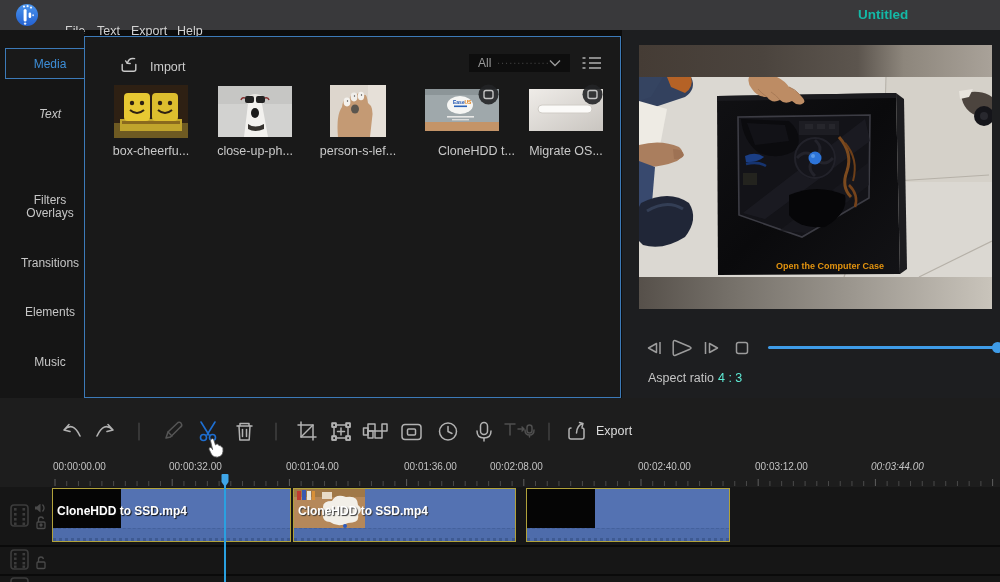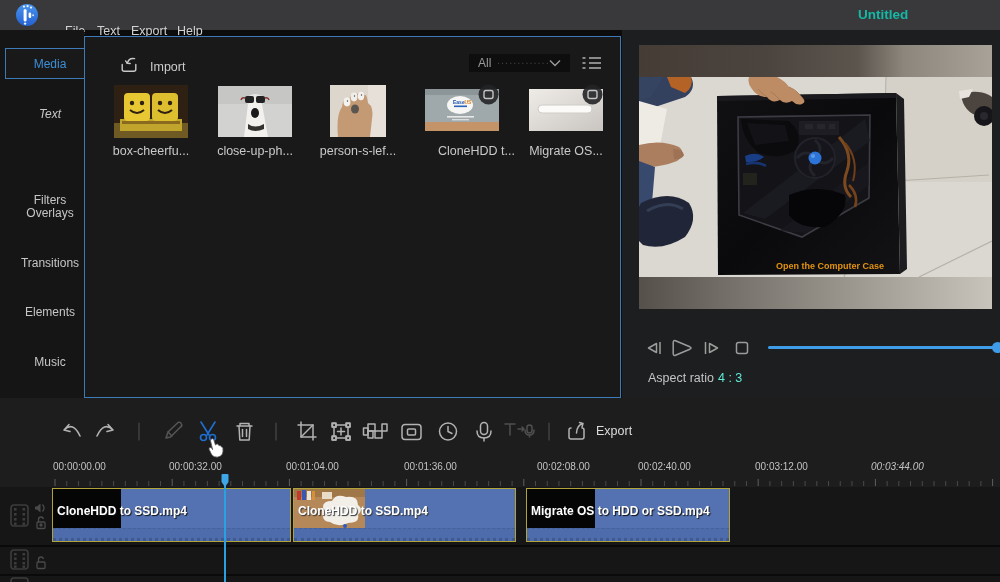--- a/index.html
+++ b/index.html
@@ -355,21 +355,21 @@
       <path d="M511 8 Q509 8 509 10 L509 17 Q509 19 511 19 L522 19 Q524 19 524 17 L524 10 Q524 8 522 8"></path>
       <path d="M516.5 13 Q517 5 523 3.5 M523 3.5 L519.5 2.5 M523 3.5 L522 7"></path>
     </g>
   </svg>
   <span class="abs" style="left:596px;top:424px;font-size:12.5px;color:#dcdcdc;">Export</span>
 
   <span class="ts" style="left:53px;">00:00:00.00</span>
   <span class="ts" style="left:169px;">00:00:32.00</span>
   <span class="ts" style="left:286px;">00:01:04.00</span>
   <span class="ts" style="left:404px;">00:01:36.00</span>
-  <span class="ts" style="left:537px;">00:02:08.00</span>
+  <span class="ts" style="left:490px;">00:02:08.00</span>
   <span class="ts" style="left:638px;">00:02:40.00</span>
   <span class="ts" style="left:755px;">00:03:12.00</span>
   <span class="ts" style="left:871px;font-style:italic;">00:03:44.00</span>
   <svg class="abs" style="left:0px;top:476px;" width="1000" height="12" viewBox="0 0 1000 12" id="ticks">
       <line x1="55" y1="3" x2="55" y2="10" stroke="#5e5e5e" stroke-width="1"></line>
       <line x1="66.72" y1="5" x2="66.72" y2="10" stroke="#4a4a4a" stroke-width="1"></line>
       <line x1="78.44" y1="5" x2="78.44" y2="10" stroke="#4a4a4a" stroke-width="1"></line>
       <line x1="90.16" y1="5" x2="90.16" y2="10" stroke="#4a4a4a" stroke-width="1"></line>
       <line x1="101.88" y1="5" x2="101.88" y2="10" stroke="#4a4a4a" stroke-width="1"></line>
       <line x1="113.6" y1="5" x2="113.6" y2="10" stroke="#4a4a4a" stroke-width="1"></line>
@@ -513,21 +513,20 @@
       <rect x="18" y="2" width="3" height="9" fill="#d89038"></rect>
     <rect x="28" y="3" width="10" height="7" fill="#e8dbc8"></rect>
     <path d="M30 22 Q26 12 38 12 Q42 4 52 8 Q64 6 64 16 Q70 20 64 26 Q66 34 54 34 Q44 39 36 33 Q26 32 30 22 Z" fill="#f2efe8"></path>
     <circle cx="51" cy="37" r="2" fill="#2a5ac0"></circle>
   </svg>
   <div class="abs" style="left:294px;top:528px;width:221px;height:13px;background:#4e6cab;border-top:1px dashed #44619c;border-bottom:3px dotted #3e5a92;"></div>
   <div class="abs" style="left:298px;top:504px;font-size:12px;font-weight:bold;color:#fff;text-shadow:1px 1px 1px #333;">CloneHDD to SSD.mp4</div>
   <div class="abs" style="left:526px;top:488px;width:204px;height:54px;background:#5472b2;border:1px solid #b1a23a;"></div>
   <div class="abs" style="left:527px;top:489px;width:68px;height:39px;background:#050505;"></div>
   <div class="abs" style="left:527px;top:528px;width:202px;height:13px;background:#4e6cab;border-top:1px dashed #44619c;border-bottom:3px dotted #3e5a92;"></div>
-  <div class="abs" style="left:531px;top:504px;font-size:12px;font-weight:bold;color:#fff;text-shadow:1px 1px 1px #111;">Migrate OS to HDD or SSD.mp4</div>
 
   <div class="abs" style="left:224px;top:480px;width:1.5px;height:102px;background:#2aa0e0;"></div>
   <svg class="abs" style="left:220px;top:474px;" width="10" height="14" viewBox="0 0 10 14">
     <path d="M1.5 1 Q1.5 0 2.5 0 L7.5 0 Q8.5 0 8.5 1 L8.5 8 L5 13 L1.5 8 Z" fill="#3fa6e8"></path>
   </svg>
 
   <svg class="abs" style="left:205px;top:438px;" width="19" height="21" viewBox="0 0 21 23">
     <path d="M6.8 1.2 Q8.6 0 9.6 1.6 L11.6 7.6 L12.4 6.9 Q13.8 5.9 14.8 7.3 L15.6 8.4 Q16.9 7.7 17.8 9 L18.4 10 Q19.6 9.8 19.8 11.4 L19.9 14.6 Q19.8 18 17.2 19.9 Q14 21.8 10.4 20.6 Q8.2 19.8 7 17.6 L4.6 12.6 Q4 11 5.4 10.4 Q6.8 10 7.6 11.4 L8.4 12.8 L6.2 3.4 Q5.9 2 6.8 1.2 Z" fill="#ffffff" stroke="#555" stroke-width="0.9"></path>
   </svg>
 </div>

